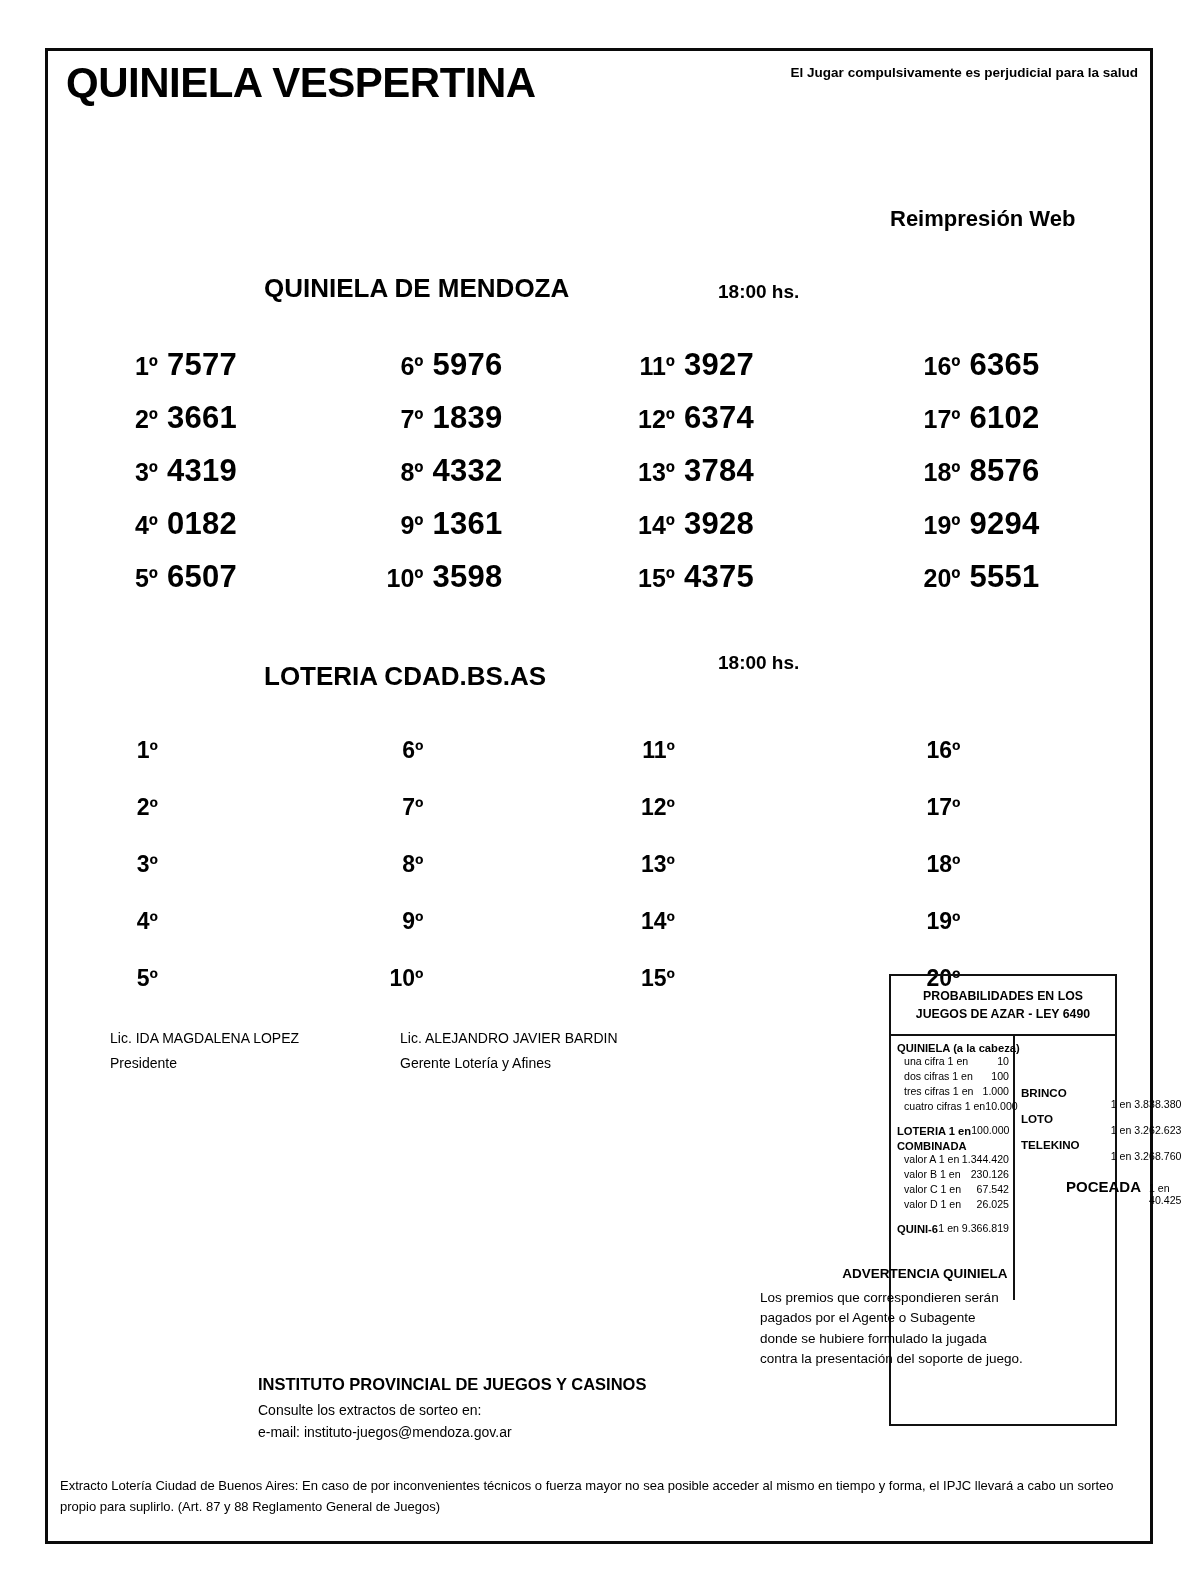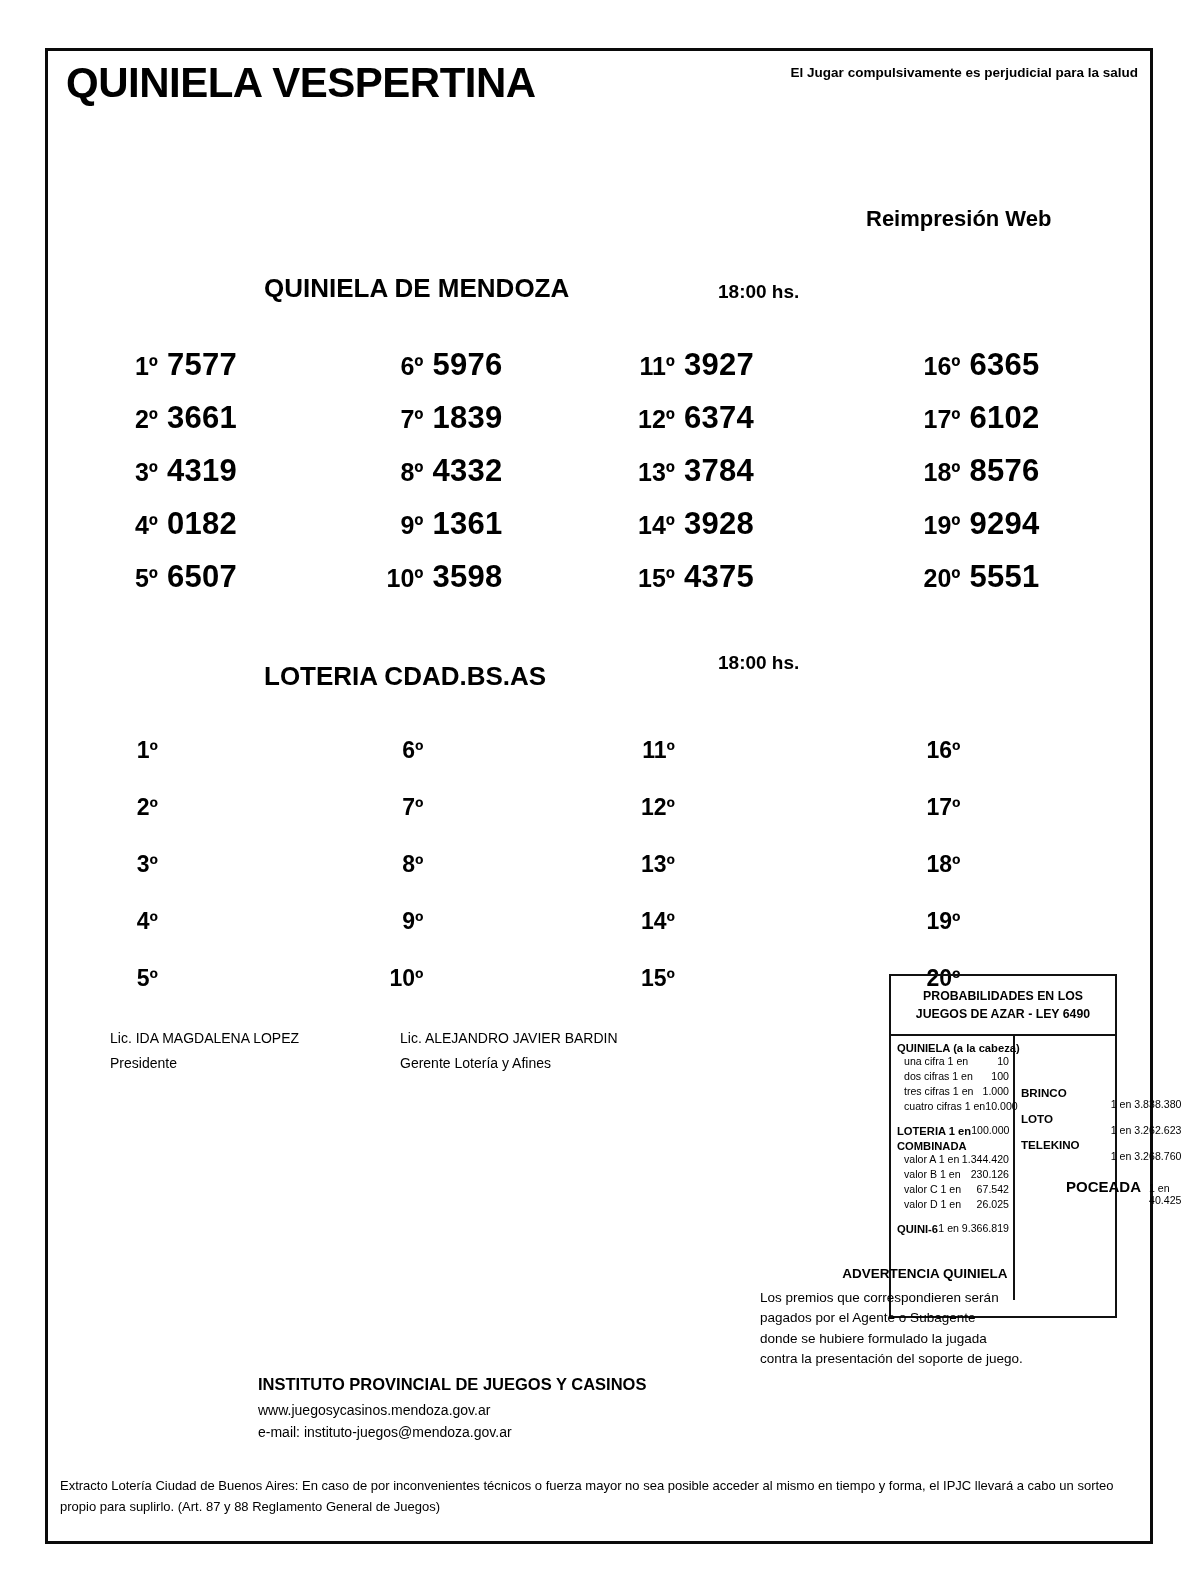--- a/index.html
+++ b/index.html
@@ -124,21 +124,21 @@
   .sig .role { display: block; }
   #sig-president { left: 0; top: 0; }
   #sig-manager  { left: 290px; top: 0; }
 
   
   #prob-box {
     position: absolute;
     left: 841px;
     top: 923px;
     width: 228px;
-    height: 344px;
+    height: 452px;
     border: 2px solid #111;
     box-sizing: border-box;
   }
   #prob-head {
     border-bottom: 2px solid #111;
     padding: 11px 4px 10px 4px;
     text-align: center;
     font-size: 12.3px;
     font-weight: bold;
     line-height: 1.5;
@@ -259,21 +259,21 @@
 <div id="page">
 
   <div class="hdr">
     <div class="hdr-title">QUINIELA VESPERTINA</div>
     <div class="hdr-warn">El Jugar compulsivamente es perjudicial para la salud</div>
   </div>
 
   <div class="sec-band">
     <div class="sec-title" style="left:216px; top:222px;">QUINIELA  DE MENDOZA</div>
     <div class="sec-hour" style="left:670px; top:230px;">18:00 hs.</div>
-    <div class="reimp" style="left:818px; top:155px;">Reimpresión Web</div>
+    <div class="reimp" style="left:842px; top:155px;">Reimpresión Web</div>
   </div>
 
   <div class="grid" id="grid-mendoza">
     <div class="gcol">
       <div class="gitem">
           <span class="gpos">1º</span>
           <span class="gnum">7577</span>
         </div>
       <div class="gitem">
           <span class="gpos">2º</span>
@@ -554,19 +554,19 @@
   <div id="advert">
     <div id="advert-title">ADVERTENCIA QUINIELA</div>
     <p>Los premios que correspondieren serán</p>
     <p>pagados por el Agente o Subagente</p>
     <p>donde se hubiere formulado la jugada</p>
     <p>contra la presentación del soporte de juego.</p>
   </div>
 
   <div id="institute">
     <div id="institute-title">INSTITUTO PROVINCIAL DE JUEGOS Y CASINOS</div>
-    <div>www.juegosycasinos.mendoza.gov.ar</div>
+    <div>Consulte los extractos de sorteo en:</div>
     <div>e-mail:  instituto-juegos@mendoza.gov.ar</div>
   </div>
 
   <div id="footnote">Extracto Lotería Ciudad de Buenos Aires: En caso de por inconvenientes técnicos o fuerza mayor no sea posible acceder al mismo en tiempo y forma, el IPJC llevará a cabo un sorteo propio para suplirlo. (Art. 87 y 88 Reglamento General de Juegos)</div>
 
 </div>
 
 </body></html>

